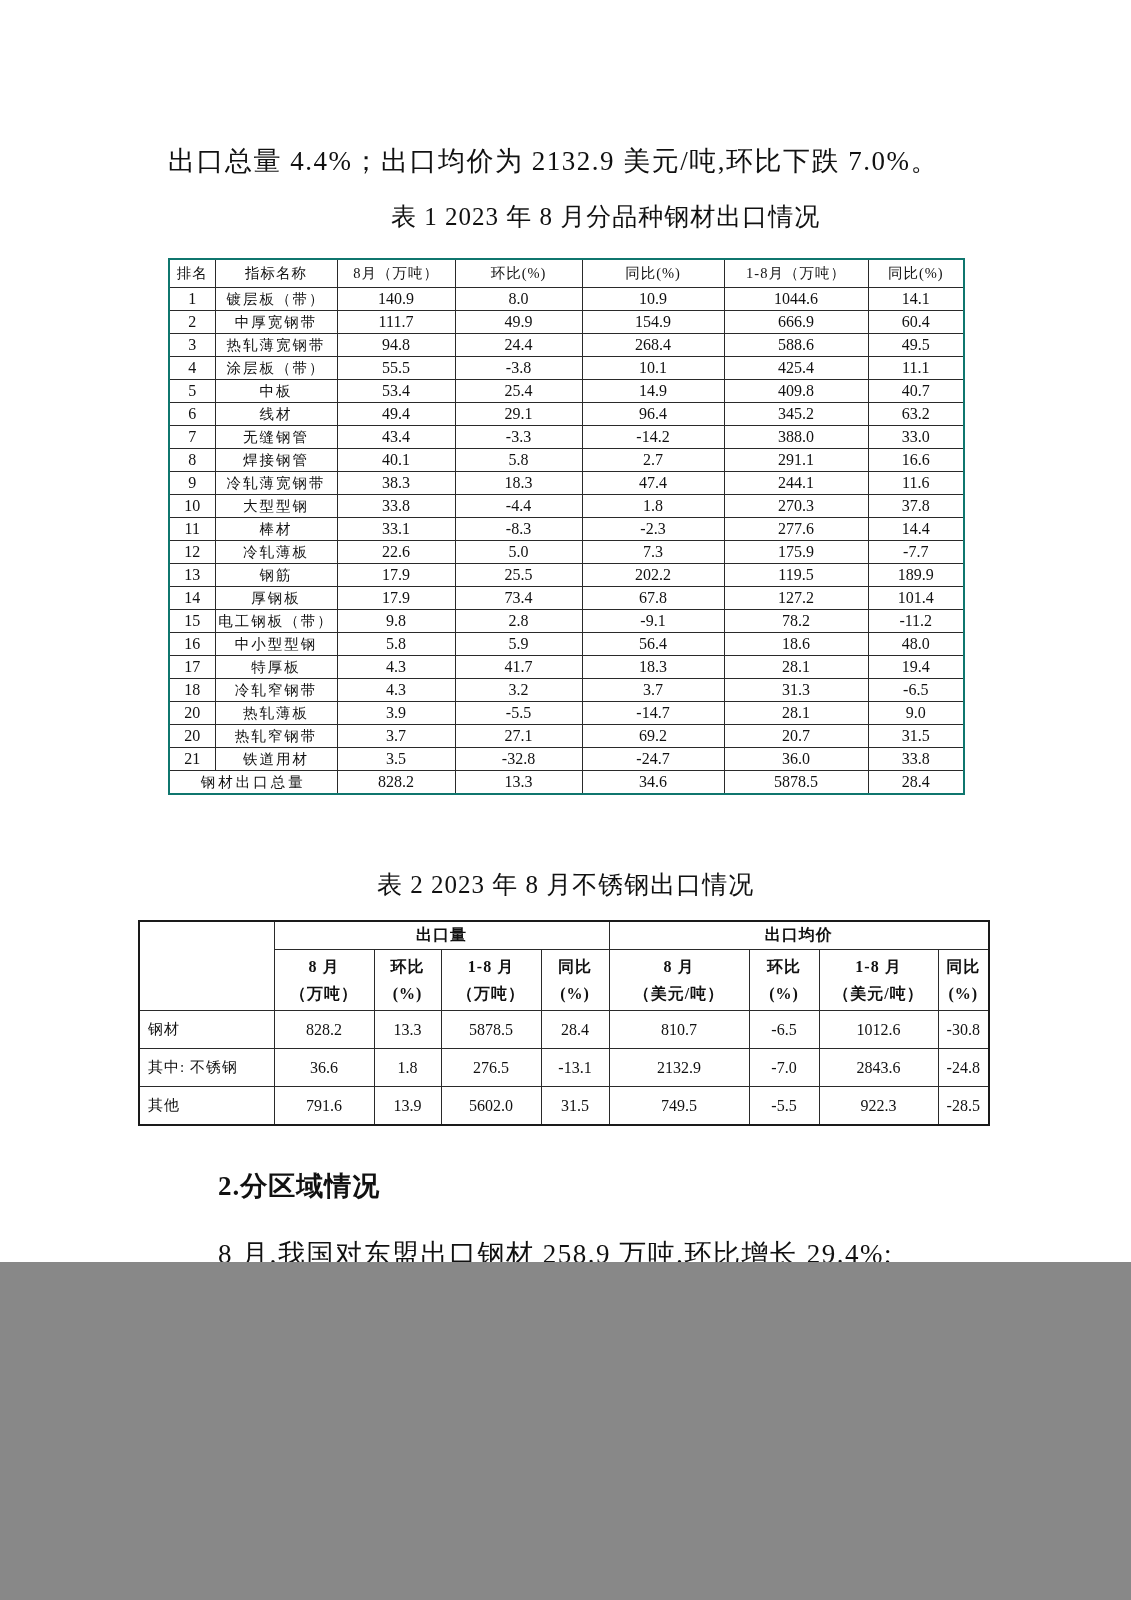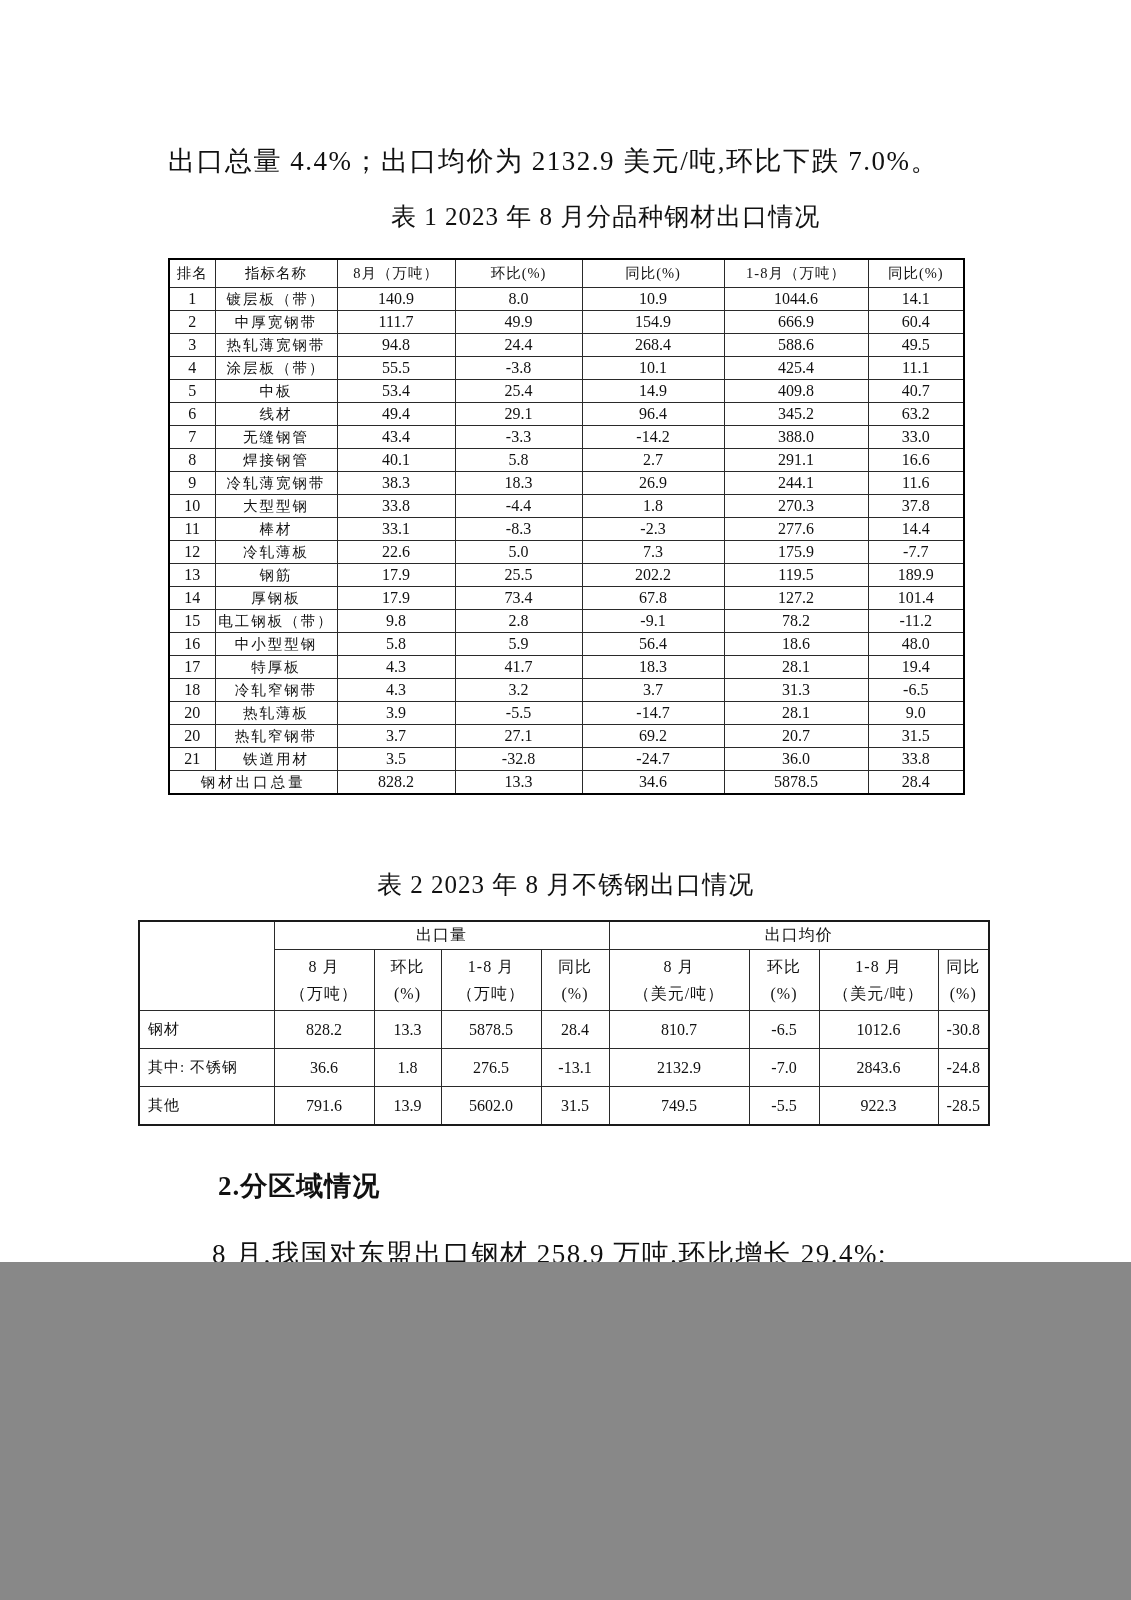--- a/index.html
+++ b/index.html
@@ -11,30 +11,30 @@
     font-family:"Liberation Serif","DejaVu Serif",serif;
     color:#111;
     overflow:hidden;
   }
   .bodytext { position:absolute; font-size:27px; letter-spacing:1.5px; white-space:nowrap; }
   .tbl-title { position:absolute; width:100%; text-align:center; font-size:25px; letter-spacing:1px; }
   table { border-collapse:collapse; table-layout:fixed; background:#fff; }
   th, td { border:1px solid #2a2a2a; overflow:hidden; white-space:nowrap; }
 
   
-  #table1 { position:absolute; left:168px; top:258px; width:795px; border:2px solid #000000; }
+  #table1 { position:absolute; left:168px; top:258px; width:795px; border:2px solid #0f766e; }
   #table1 th { height:25px; font-size:14.5px; font-weight:normal; text-align:center; letter-spacing:1px; }
   #table1 td { height:22px; font-size:16px; text-align:center; padding:0; line-height:22px; }
   #table1 td.c1 { font-size:14.5px; letter-spacing:2px; }
   #table1 tr.total td { font-size:16px; }
   #table1 tr.total td.lbl { font-size:14.5px; letter-spacing:3px; }
 
   
   #table2 { position:absolute; left:138px; top:920px; width:850px; border:2px solid #1a1a1a; }
-  #table2 th { font-weight:normal; font-size:16px; text-align:center; letter-spacing:1px; }
+  #table2 th { font-weight:bold; font-size:16px; text-align:center; letter-spacing:1px; }
   #table2 .grp { height:28px; }
   #table2 .sub th { height:58px; }
   #table2 .sub div { line-height:27px; }
   #table2 td { height:29px; font-size:16px; text-align:center; line-height:29px; padding:4px; }
   #table2 td.c0 { text-align:left; padding-left:8px; font-size:15px; letter-spacing:1px; }
 
   .section-heading { position:absolute; font-size:27px; font-weight:bold; letter-spacing:1px; white-space:nowrap; }
   .page-num { position:absolute; width:100%; text-align:center; font-size:15px; }
 </style>
 </head>
@@ -138,21 +138,21 @@
           <td class="c3">5.8</td>
           <td class="c4">2.7</td>
           <td class="c5">291.1</td>
           <td class="c6">16.6</td>
         </tr>
         <tr>
           <td class="c0">9</td>
           <td class="c1">冷轧薄宽钢带</td>
           <td class="c2">38.3</td>
           <td class="c3">18.3</td>
-          <td class="c4">26.9</td>
+          <td class="c4">47.4</td>
           <td class="c5">244.1</td>
           <td class="c6">11.6</td>
         </tr>
         <tr>
           <td class="c0">10</td>
           <td class="c1">大型型钢</td>
           <td class="c2">33.8</td>
           <td class="c3">-4.4</td>
           <td class="c4">1.8</td>
           <td class="c5">270.3</td>
@@ -357,19 +357,19 @@
           <td class="c5">749.5</td>
           <td class="c6">-5.5</td>
           <td class="c7">922.3</td>
           <td class="c8">-28.5</td>
         </tr>
       </tbody>
   </table>
 
   <div class="section-heading" style="left:218px; top:1168px;">2.分区域情况</div>
 
-  <div class="bodytext" style="left:212px; top:1236px;">8 月,我国对东盟出口钢材 258.9 万吨,环比增长 29.4%;</div>
+  <div class="bodytext" style="left:218px; top:1236px;">8 月,我国对东盟出口钢材 258.9 万吨,环比增长 29.4%;</div>
 
   <div class="bodytext" style="left:168px; top:1264px;">其中对越南、泰国、印尼出口环比分别增长 62.3%、30.8%</div>
 
   <div class="page-num" style="top:1430px;">3</div>
 
 </div>
 
 </body></html>

